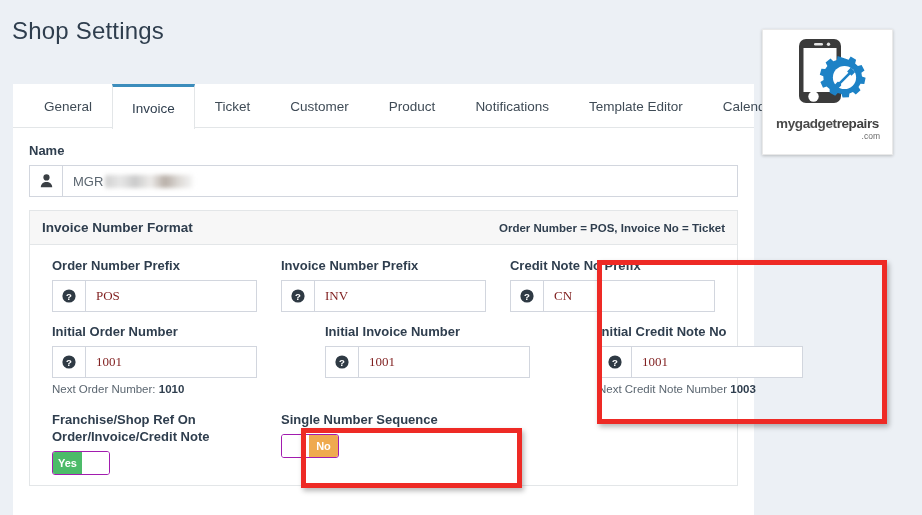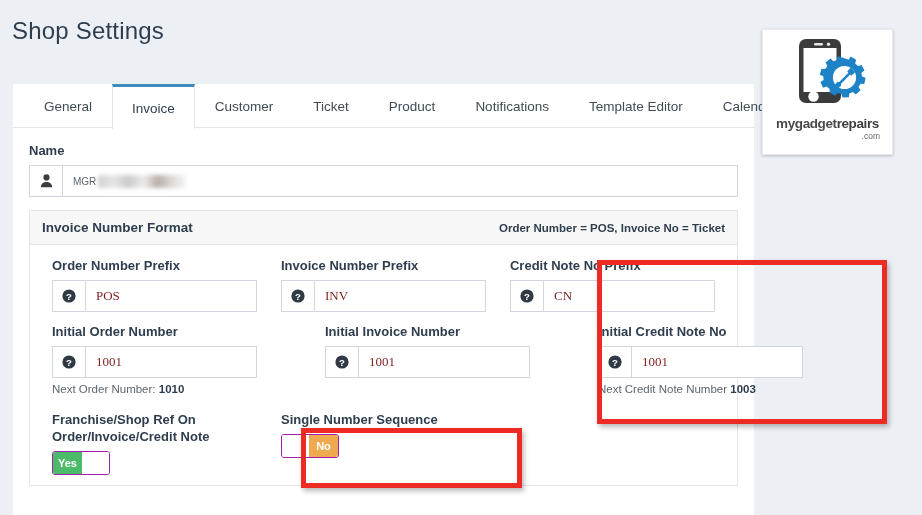--- a/index.html
+++ b/index.html
@@ -118,21 +118,21 @@
     color: #7f1d1d;
     padding: 0 10px;
     background: transparent;
     min-width: 0;
   }
   .name-value {
     flex: 1;
     display: flex;
     align-items: center;
     padding: 0 10px;
-    font-size: 10px;
+    font-size: 13px;
     color: #5b6670;
   }
   .blurred {
     display: inline-block;
     width: 88px;
     height: 13px;
     margin-left: 2px;
     vertical-align: middle;
     border-radius: 2px;
     background:
@@ -277,24 +277,24 @@
 <div class="card">
 
   <div class="tabs">
     <div class="tab">
       <span>General</span>
     </div>
     <div class="tab active">
       <span>Invoice</span>
     </div>
     <div class="tab">
+      <span>Ticket</span>
+    </div>
+    <div class="tab">
       <span>Customer</span>
-    </div>
-    <div class="tab">
-      <span>Ticket</span>
     </div>
     <div class="tab">
       <span>Product</span>
     </div>
     <div class="tab">
       <span>Notifications</span>
     </div>
     <div class="tab">
       <span>Template Editor</span>
     </div>

